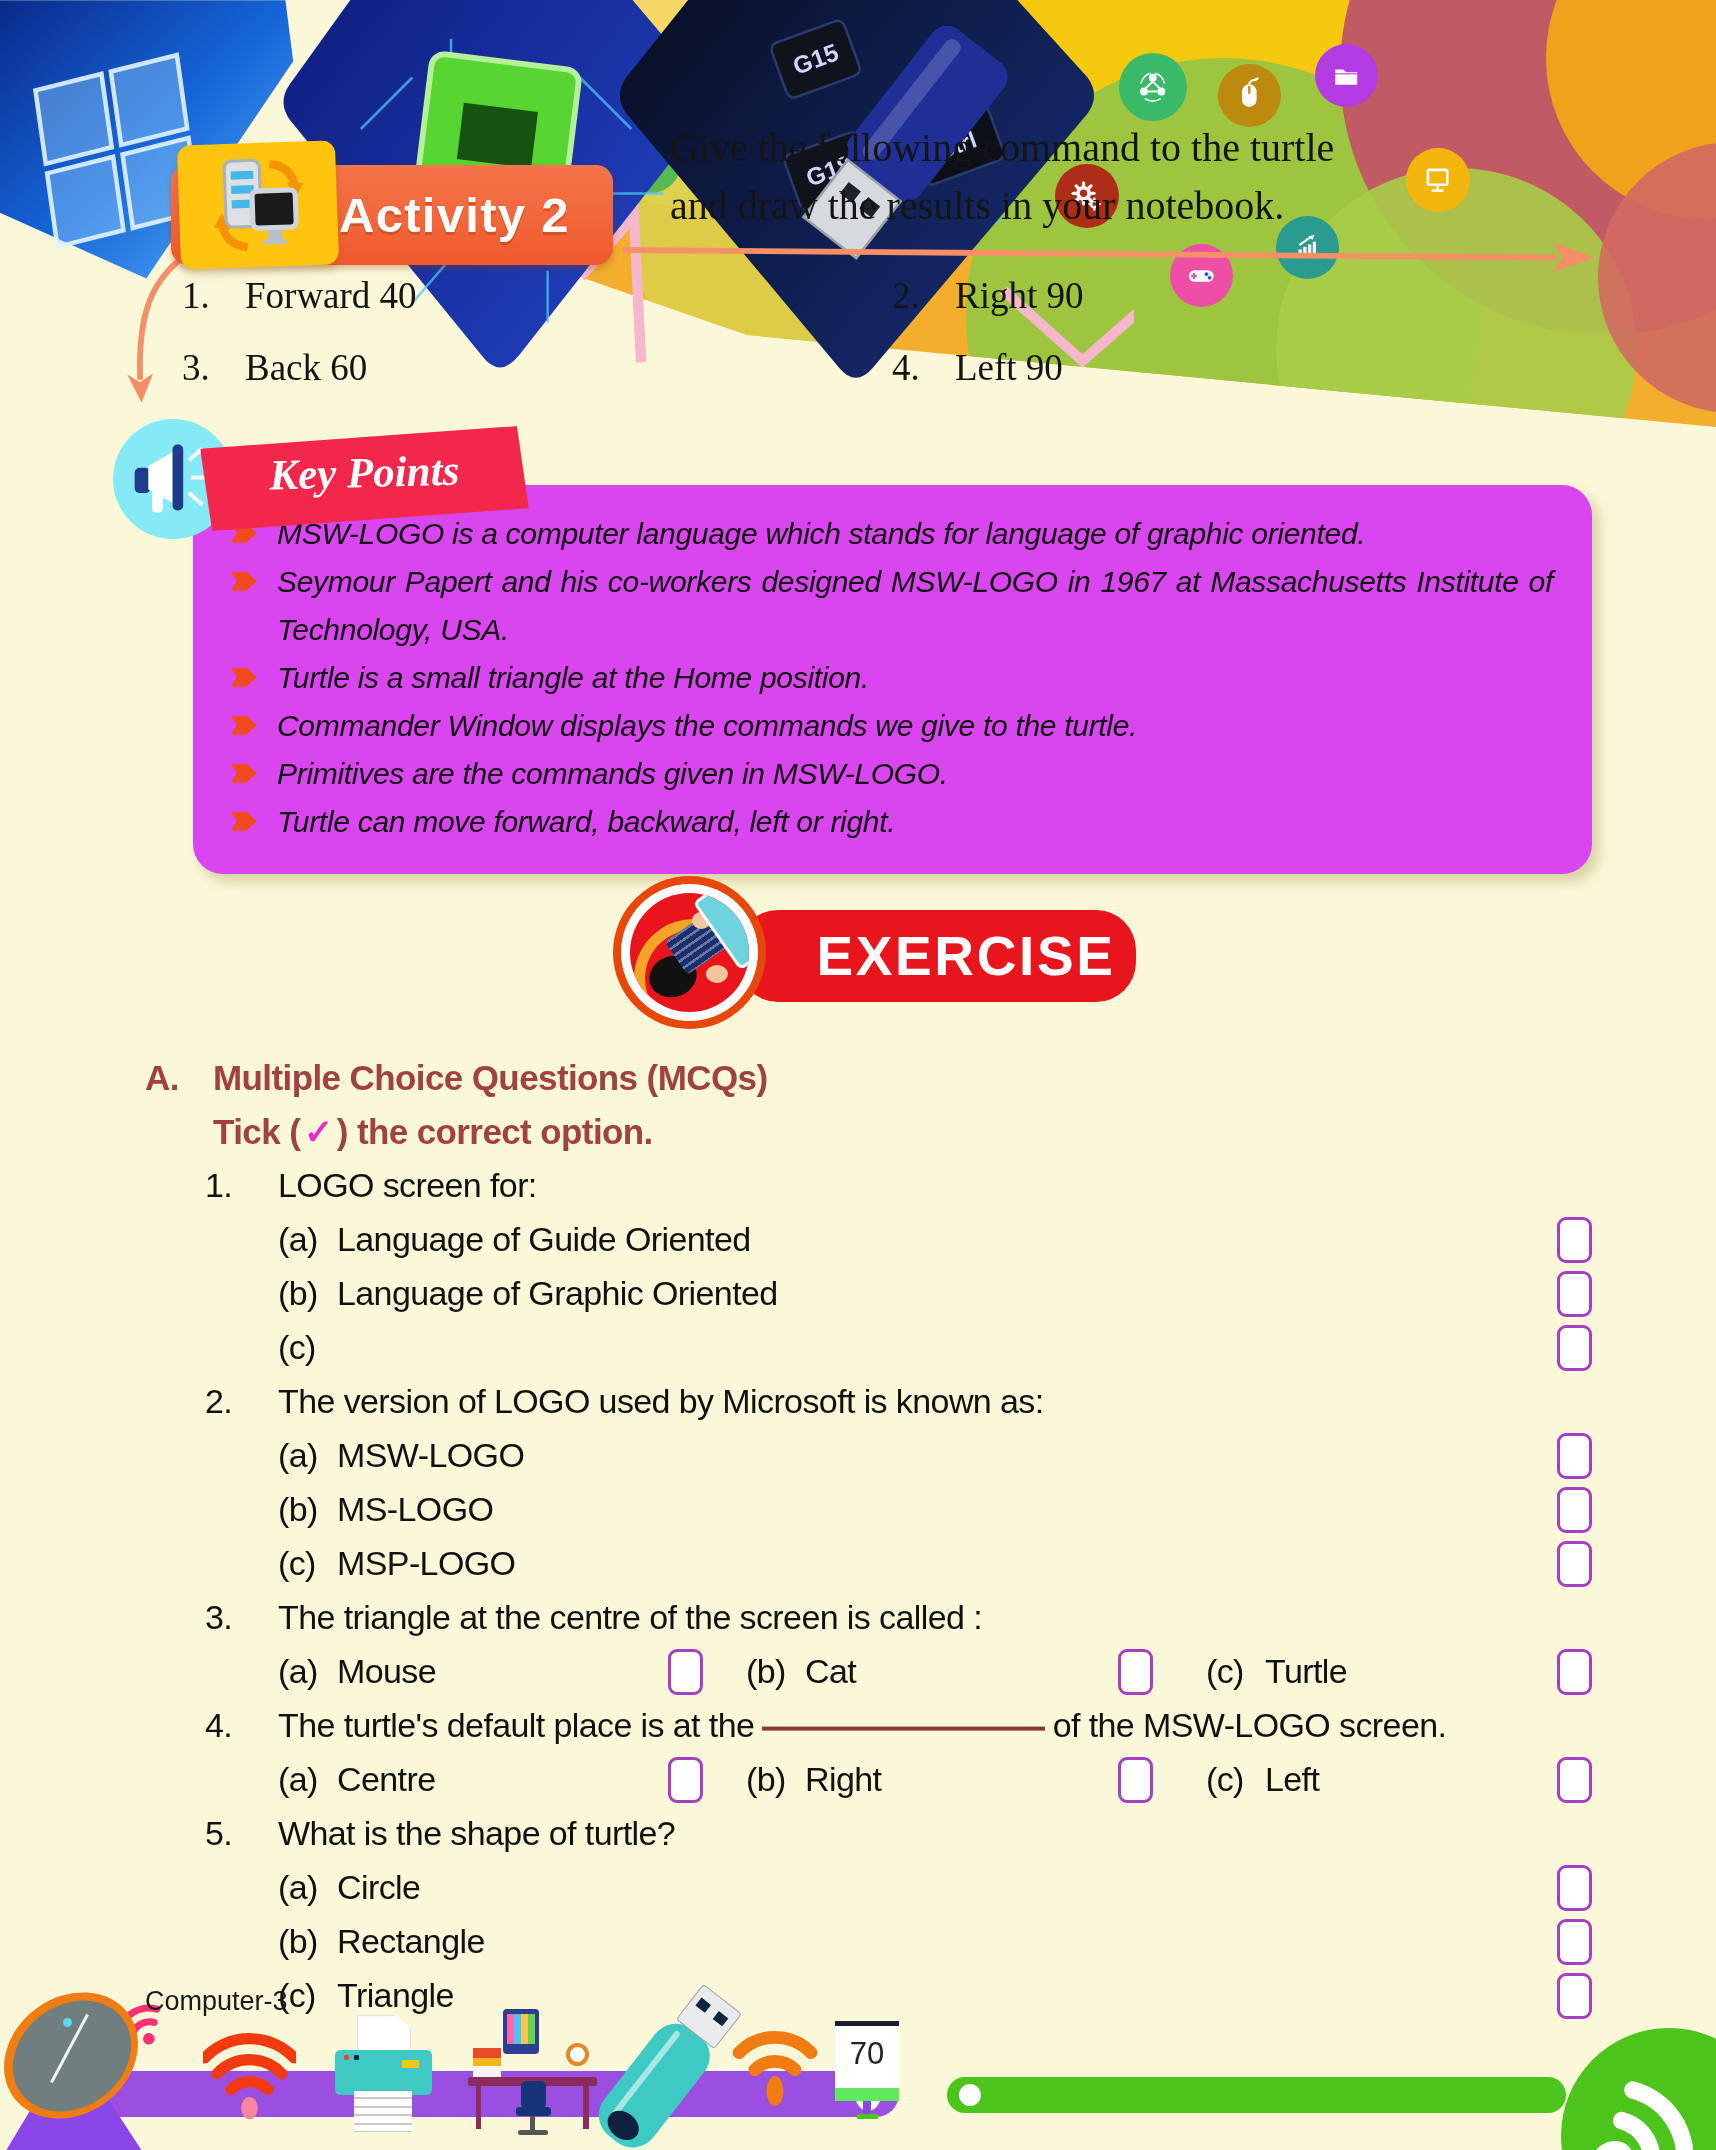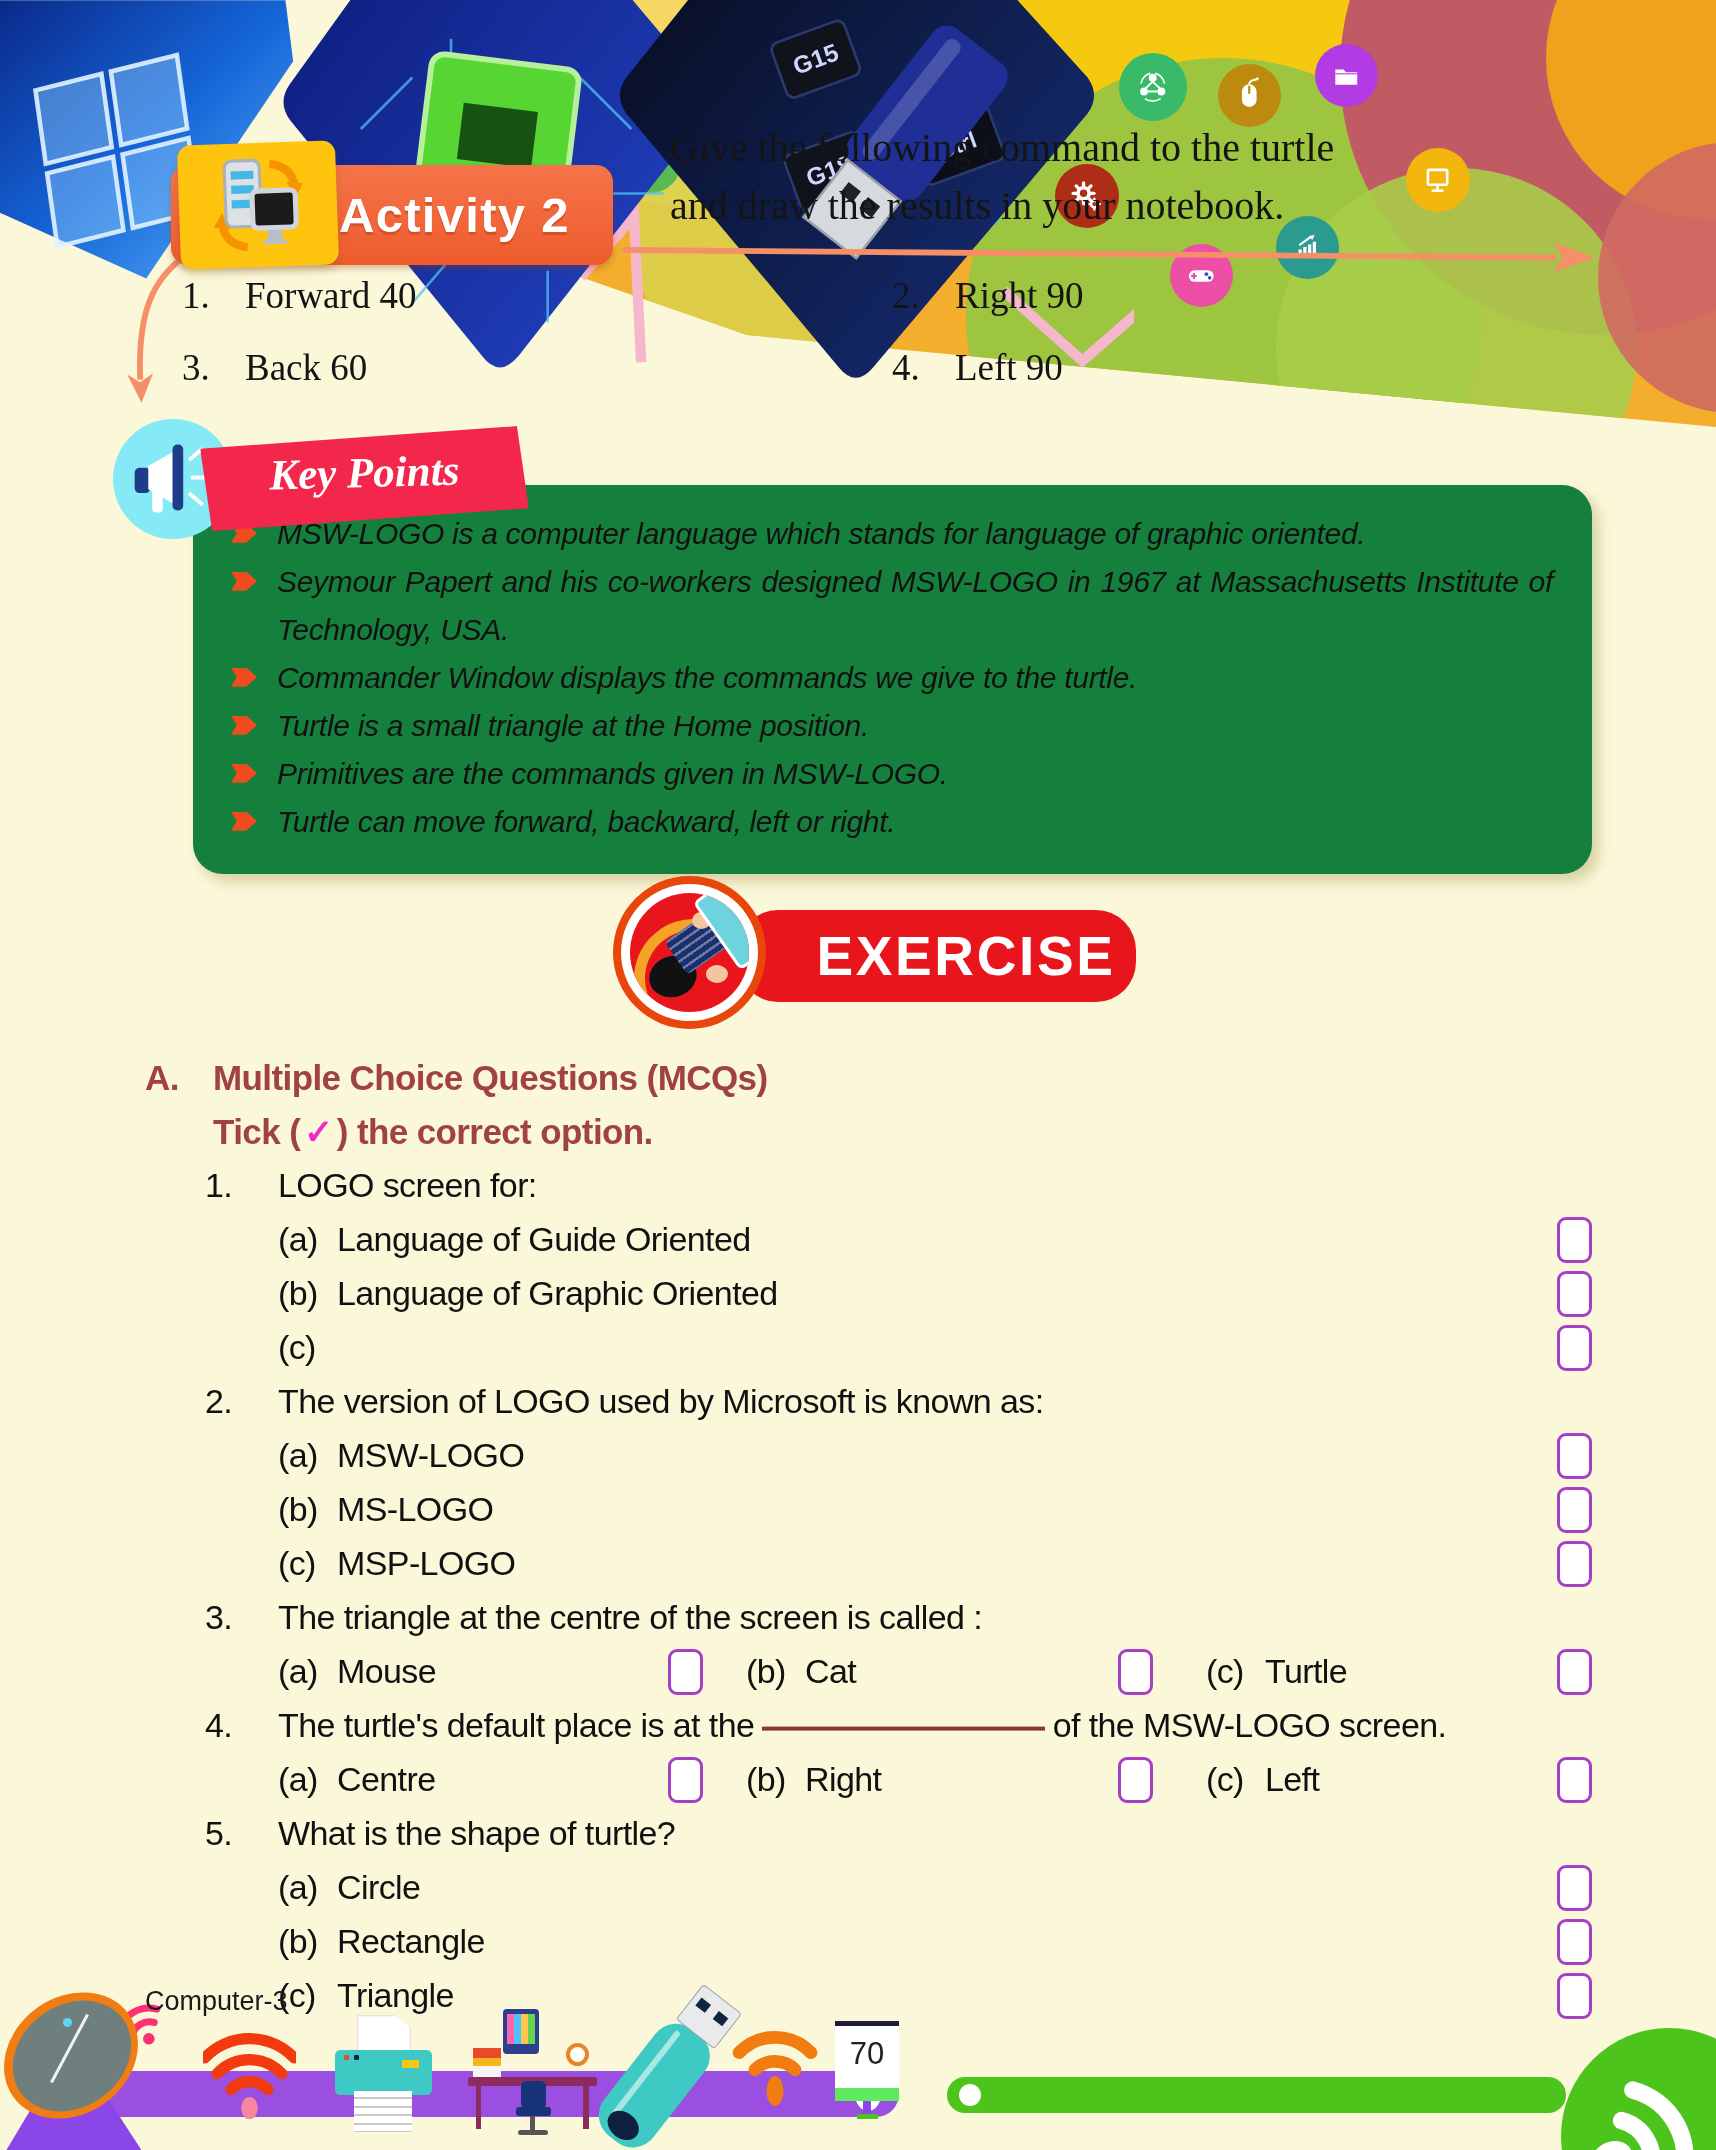--- a/index.html
+++ b/index.html
@@ -19,21 +19,21 @@
       display:flex;align-items:center;justify-content:center;}
   #act-badge{position:absolute;left:171px;top:165px;width:442px;height:100px;z-index:5;
       background:linear-gradient(#F5744A,#EF5B2D);border-radius:17px;display:flex;align-items:center;
       padding-left:168px;box-sizing:border-box;box-shadow:0 3.9px 6.4px rgba(150,60,10,.3);}
   #act-badge span{color:#fff;font-size:49px;font-weight:bold;letter-spacing:1.3px;
       text-shadow:0 2.6px 0 rgba(170,55,10,.4);}
   .desc{position:absolute;left:670px;font-family:"Liberation Serif",serif;font-size:40px;color:#141414;}
   .cmd{position:absolute;font-family:"Liberation Serif",serif;font-size:37px;color:#141414;}
   .cmd .n{display:inline-block;width:63px;}
   
-  #kp-panel{position:absolute;left:193px;top:485px;width:1399px;height:389px;background:#15803d;
+  #kp-panel{position:absolute;left:193px;top:485px;width:1399px;height:389px;background:#d946ef;
       border-radius:30px;box-shadow:6.4px 7.7px 13px rgba(150,140,60,.35);z-index:2;box-sizing:border-box;
       padding:24.5px 39px 0 84px;}
   #kp-panel ul{margin:0;padding:0;list-style:none;}
   #kp-panel li{position:relative;font-style:italic;font-size:30px;line-height:48px;color:#111;
       letter-spacing:-0.3px;text-align:justify;}
   #kp-panel li .blt{position:absolute;left:-46px;top:14px;width:26px;height:19.3px;background:#F04A1F;
       clip-path:polygon(0 0,58% 0,100% 50%,58% 100%,0 100%,22% 50%);}
   #kp-circle{position:absolute;left:113px;top:419px;width:120px;height:120px;border-radius:50%;
       background:#85E9F6;z-index:3;display:flex;align-items:center;justify-content:center;}
   #kp-ribbon{position:absolute;left:201px;top:430px;width:327px;height:97px;z-index:4;
@@ -385,22 +385,22 @@
     <rect x="10" y="38" width="16" height="26" rx="5" fill="#1F3C88"></rect>
     <polygon points="24,36 52,20 52,76 24,60" fill="#fff"></polygon>
     <rect x="49" y="14" width="11" height="68" rx="5" fill="#1F3C88"></rect>
     <rect x="28" y="58" width="11" height="26" rx="4" fill="#fff"></rect>
   </svg>
 </div>
 <div id="kp-panel">
   <ul>
     <li><span class="blt"></span><span>MSW-LOGO is a computer language which stands for language of graphic oriented.</span></li>
     <li><span class="blt"></span><span>Seymour Papert and his co-workers designed MSW-LOGO in 1967 at Massachusetts Institute of Technology, USA.</span></li>
+    <li><span class="blt"></span><span>Turtle is a small triangle at the Home position.</span></li>
     <li><span class="blt"></span><span>Commander Window displays the commands we give to the turtle.</span></li>
-    <li><span class="blt"></span><span>Turtle is a small triangle at the Home position.</span></li>
     <li><span class="blt"></span><span>Primitives are the commands given in MSW-LOGO.</span></li>
     <li><span class="blt"></span><span>Turtle can move forward, backward, left or right.</span></li>
   </ul>
 </div>
 <div id="kp-ribbon">
   <div class="shape"></div>
   <span>Key Points</span>
 </div>
 
 <div id="ex-pill">

